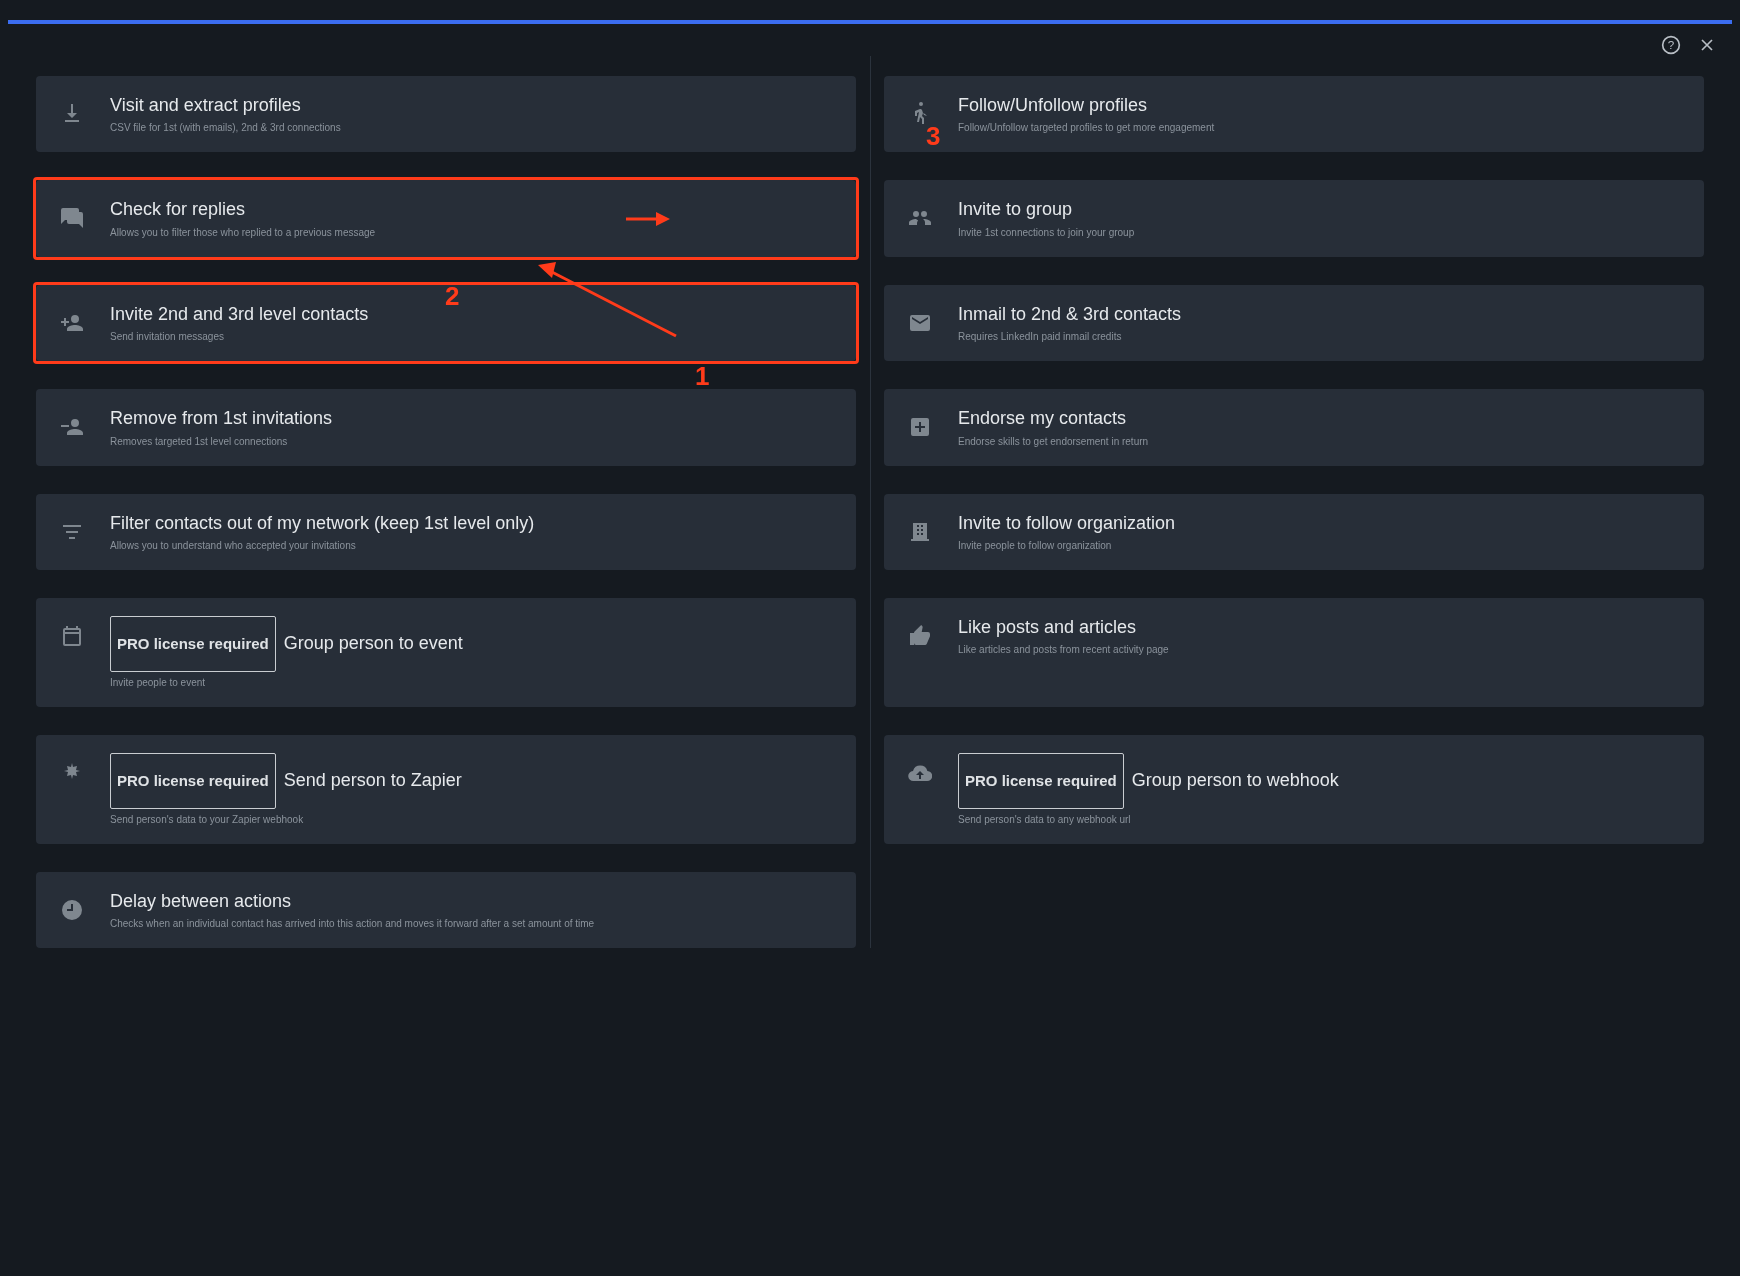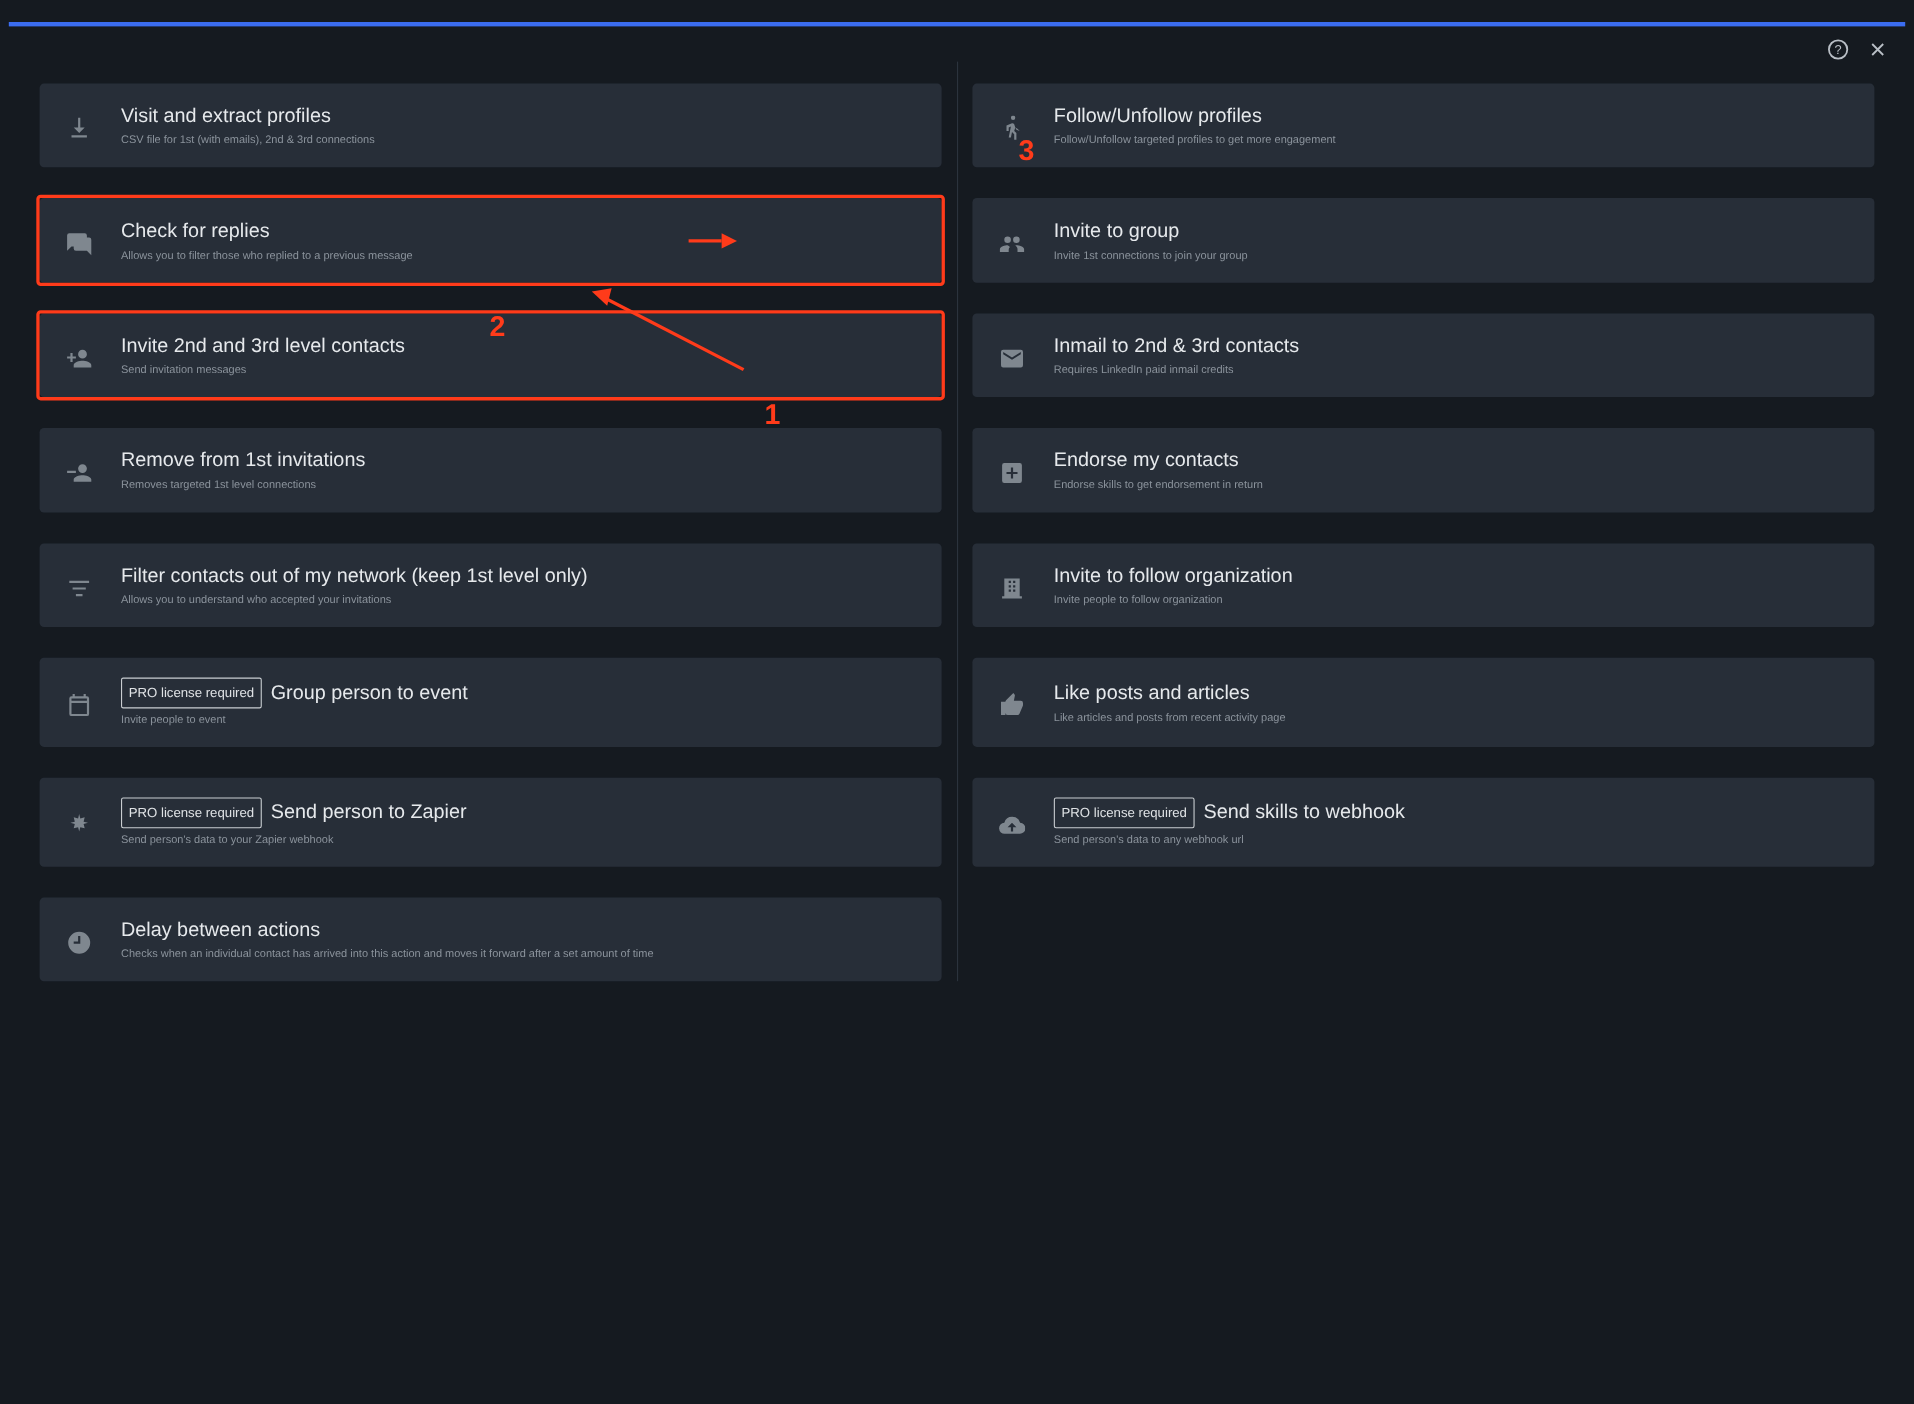--- a/index.html
+++ b/index.html
@@ -32,42 +32,43 @@
   .grid{
     display:grid;
     grid-template-columns:1fr 1fr;
     gap:28px 28px;
     padding:20px 28px 0 28px;
   }
   .card{
     background:var(--card);
     border-radius:4px;
     display:flex;
-    align-items:center;
+    align-items:flex-start;
     gap:24px;
     padding:18px 22px;
     min-height:74px;
     cursor:pointer;
     position:relative;
   }
   .card .icon{
     width:28px;min-width:28px;height:28px;
     display:flex;align-items:center;justify-content:center;
     margin-top:6px;
     color:#7f878f;
   }
   .card .icon svg{width:24px;height:24px;fill:#7f878f;}
   .card .texts{display:flex;flex-direction:column;gap:4px;min-width:0;}
   .card .title{font-size:18px;font-weight:400;color:var(--text);line-height:1.3;display:flex;align-items:center;flex-wrap:wrap;gap:8px;}
   .card .desc{font-size:10px;color:var(--muted);line-height:1.3;}
   .badge{
     border:1px solid #c9cdd1;color:#dfe2e5;
-    padding:2px 6px;font-size:12px;line-height:22px;
+    padding:16px 6px;font-size:15px;line-height:22px;
     border-radius:2px;
     white-space:nowrap;
+    font-weight:bold;
   }
   .highlight-box{
     position:absolute;inset:-3px;
     border:3px solid var(--highlight);
     border-radius:4px;
     pointer-events:none;
   }
   
   .divider{
     position:absolute;left:50%;top:0;width:1px;height:100%;
@@ -336,21 +337,21 @@
         </div>
         <div class="card">
           <span class="icon">
             <svg viewBox="0 0 24 24">
               <use href="#i-cloud"></use>
             </svg>
           </span>
           <div class="texts">
             <div class="title">
               <span class="badge">PRO license required</span>
-              <span>Send skills to webhook</span>
+              <span>Group person to webhook</span>
             </div>
             <div class="desc">Send person's data to any webhook url</div>
           </div>
         </div>
         <div class="card">
           <span class="icon">
             <svg viewBox="0 0 24 24">
               <use href="#i-clock"></use>
             </svg>
           </span>

